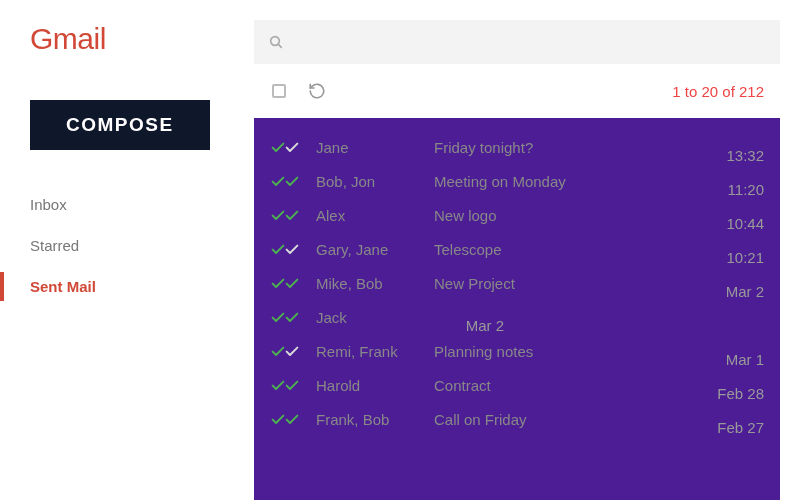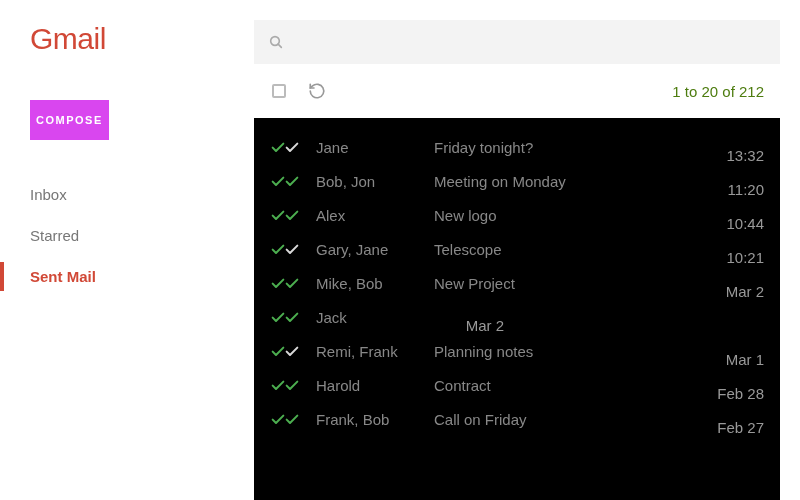--- a/index.html
+++ b/index.html
@@ -2,41 +2,41 @@
 <html><head>
   <meta charset="utf-8">
   <style>
     * { box-sizing: border-box; margin: 0; padding: 0; font-family: -apple-system, "Helvetica Neue", Arial, sans-serif; }
     html, body { width: 800px; height: 500px; background: #fff; color: #333; }
     .app { display: flex; width: 100%; height: 100%; gap: 46px; }
 
     
     .sidebar { width: 200px; padding-top: 22px; flex-shrink: 0; }
     .logo { color: #d14836; font-size: 30px; font-weight: 400; padding-left: 30px; margin-bottom: 44px; letter-spacing: -0.5px; }
-    .compose-btn { margin-left: 30px; background: #d946ef; color: #fff; border: none; padding: 14px 6px; font-size: 11px; font-weight: 700; letter-spacing: 1.5px; cursor: pointer; }
+    .compose-btn { margin-left: 30px; background: #0f172a; color: #fff; border: none; padding: 14px 36px; font-size: 19px; font-weight: 700; letter-spacing: 1.5px; cursor: pointer; }
     .nav { margin-top: 34px; }
     .nav-item { padding: 12px 0 12px 30px; font-size: 15px; color: #777; cursor: pointer; position: relative; }
     .nav-item.active { color: #d14836; font-weight: 600; }
     .nav-item.active::before { content: ""; position: absolute; left: 0; top: 6px; bottom: 6px; width: 4px; background: #d14836; }
 
     
     .main { flex: 1; display: flex; flex-direction: column; padding: 20px 20px 0 8px; min-width: 0; }
 
     .searchbar { background: #f3f3f3; height: 44px; display: flex; align-items: center; padding: 0 14px; }
     .search-icon { color: #aaa; display: inline-flex; }
     .search-input { border: none; background: transparent; flex: 1; height: 100%; padding-left: 12px; font-size: 14px; outline: none; }
 
     .toolbar { display: flex; align-items: center; height: 54px; padding: 0 4px 0 18px; }
     .select-all { width: 14px; height: 14px; border: 2px solid #bbb; border-radius: 2px; cursor: pointer; }
     .refresh { margin-left: 22px; color: #999; display: inline-flex; cursor: pointer; }
     .spacer { flex: 1; }
-    .range { color: #4d7c0f; font-size: 15px; padding-right: 12px; }
+    .range { color: #ef4444; font-size: 15px; padding-right: 12px; }
 
     
-    .list { background: #000000; flex: 1; overflow: hidden; padding: 12px 0; }
+    .list { background: #4c1d95; flex: 1; overflow: hidden; padding: 12px 0; }
     .row { display: flex; align-items: center; height: 34px; padding: 0 16px; cursor: pointer; }
     .ticks { width: 46px; display: flex; align-items: center; }
     .tick { display: inline-flex; margin-right: -2px; }
     .tick.green { color: #4CAF50; }
     .tick.grey { color: #d9d9d9; }
     .sender { width: 118px; color: #888; font-size: 15px; }
     .subject { flex: 1; color: #888; font-size: 15px; white-space: nowrap; overflow: hidden; text-overflow: ellipsis; }
     .time { width: 70px; text-align: right; color: #999; font-size: 15px; margin-top: 16px; }
   </style>
 </head>

